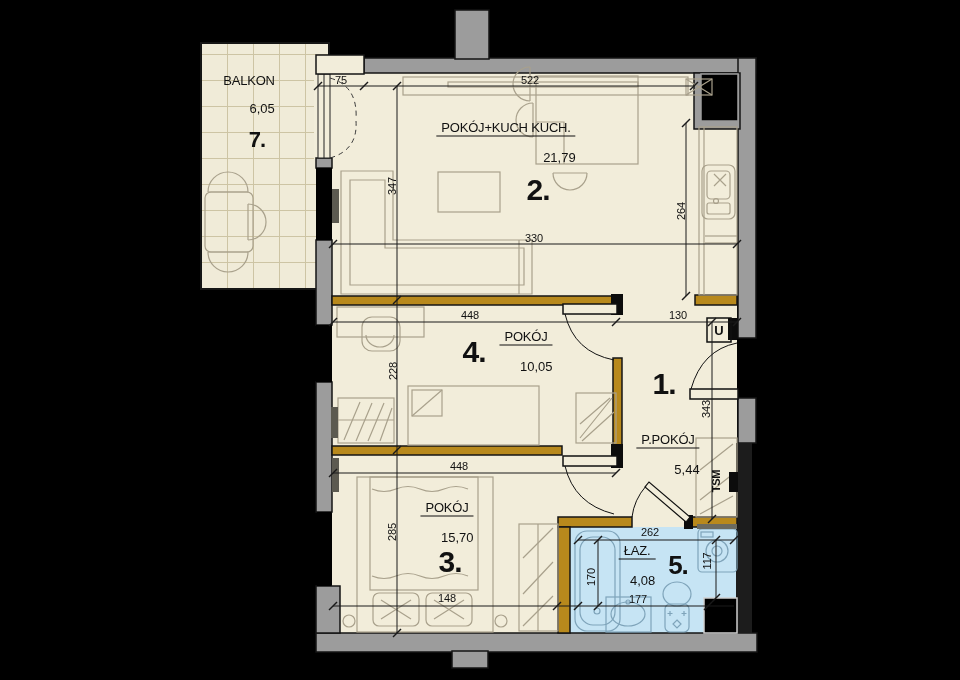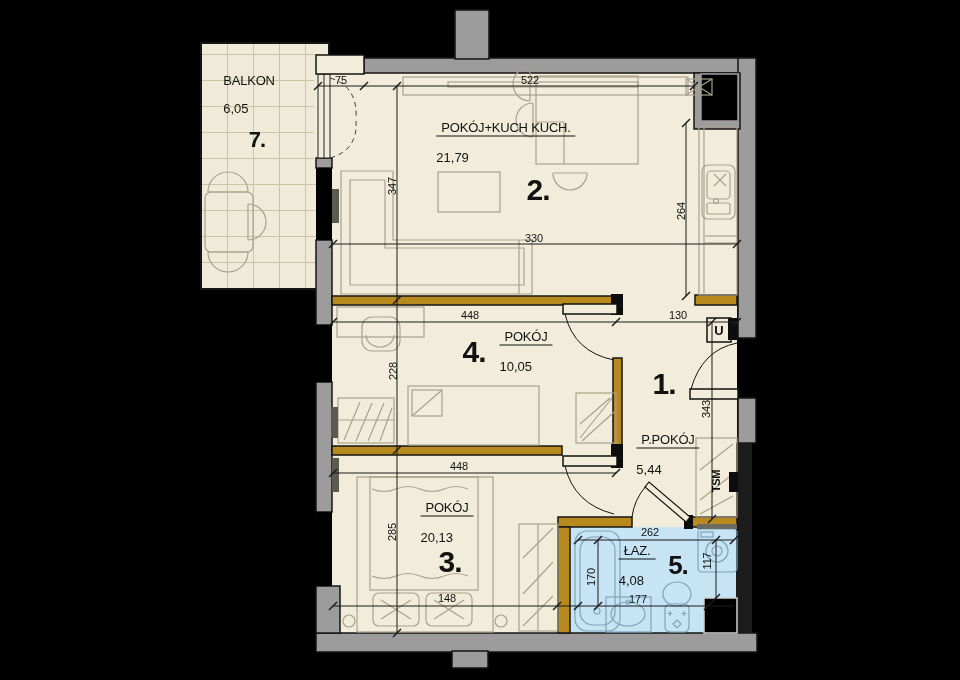--- a/index.html
+++ b/index.html
@@ -1,20 +1,20 @@
 <!DOCTYPE html>
 <html><head>
 <meta charset="utf-8">
 <style>
   html,body{margin:0;padding:0;background:#000;width:960px;height:680px;overflow:hidden}
   #plan{position:relative;width:960px;height:680px;background:#000;font-family:"Liberation Sans",sans-serif}
   #gfx{position:absolute;left:0;top:0}
   .lbl{position:absolute;transform:translate(-50%,-50%);color:#111;font-size:11px;white-space:nowrap;letter-spacing:-.2px}
   .lbl.rot{transform:translate(-50%,-50%) rotate(-90deg)}
-  .roomlabel{position:absolute;transform:translate(-50%,-50%);display:flex;flex-direction:column;align-items:flex-start;color:#111;white-space:nowrap}
+  .roomlabel{position:absolute;transform:translate(-50%,-50%);display:flex;flex-direction:column;align-items:flex-end;color:#111;white-space:nowrap}
   .rname{font-size:13px;letter-spacing:-.2px;border-bottom:1.5px solid #111;padding:0 5px 1px}
   .rname.nounder{border-bottom:none;padding:0}
   .rarea{font-size:13px;margin-top:13px}
   .rnum{position:absolute;transform:translate(-50%,-50%);color:#111;font-weight:700;font-size:30px;letter-spacing:-1px}
   .rnum.small{font-size:22px}
   .balcony{position:absolute;left:200px;top:42px;width:130px;height:248px;background-color:#f0ebd8;border:2px solid #151515;box-sizing:border-box;
      background-image:repeating-linear-gradient(0deg,transparent 0,transparent 25px,#cdc4a4 25px,#cdc4a4 26px),
                       repeating-linear-gradient(90deg,transparent 0,transparent 25px,#cdc4a4 25px,#cdc4a4 26px)}
   .ulabel{position:absolute;transform:translate(-50%,-50%);color:#111;font-size:13px;font-weight:700}
 </style>
@@ -288,21 +288,21 @@
   <div class="rnum" style="left:538px;top:190px">2.</div>
 
   <div class="roomlabel" style="left:526px;top:351px">
     <span class="rname">POKÓJ</span>
     <span class="rarea">10,05</span>
   </div>
   <div class="rnum" style="left:474px;top:352px">4.</div>
 
   <div class="roomlabel" style="left:447px;top:522px">
     <span class="rname">POKÓJ</span>
-    <span class="rarea">20,13</span>
+    <span class="rarea">15,70</span>
   </div>
   <div class="rnum" style="left:450px;top:562px">3.</div>
 
   <div class="rnum" style="left:664px;top:384px">1.</div>
   <div class="roomlabel" style="left:668px;top:454px">
     <span class="rname">P.POKÓJ</span>
     <span class="rarea">5,44</span>
   </div>
 
   <div class="roomlabel" style="left:637px;top:565px">

